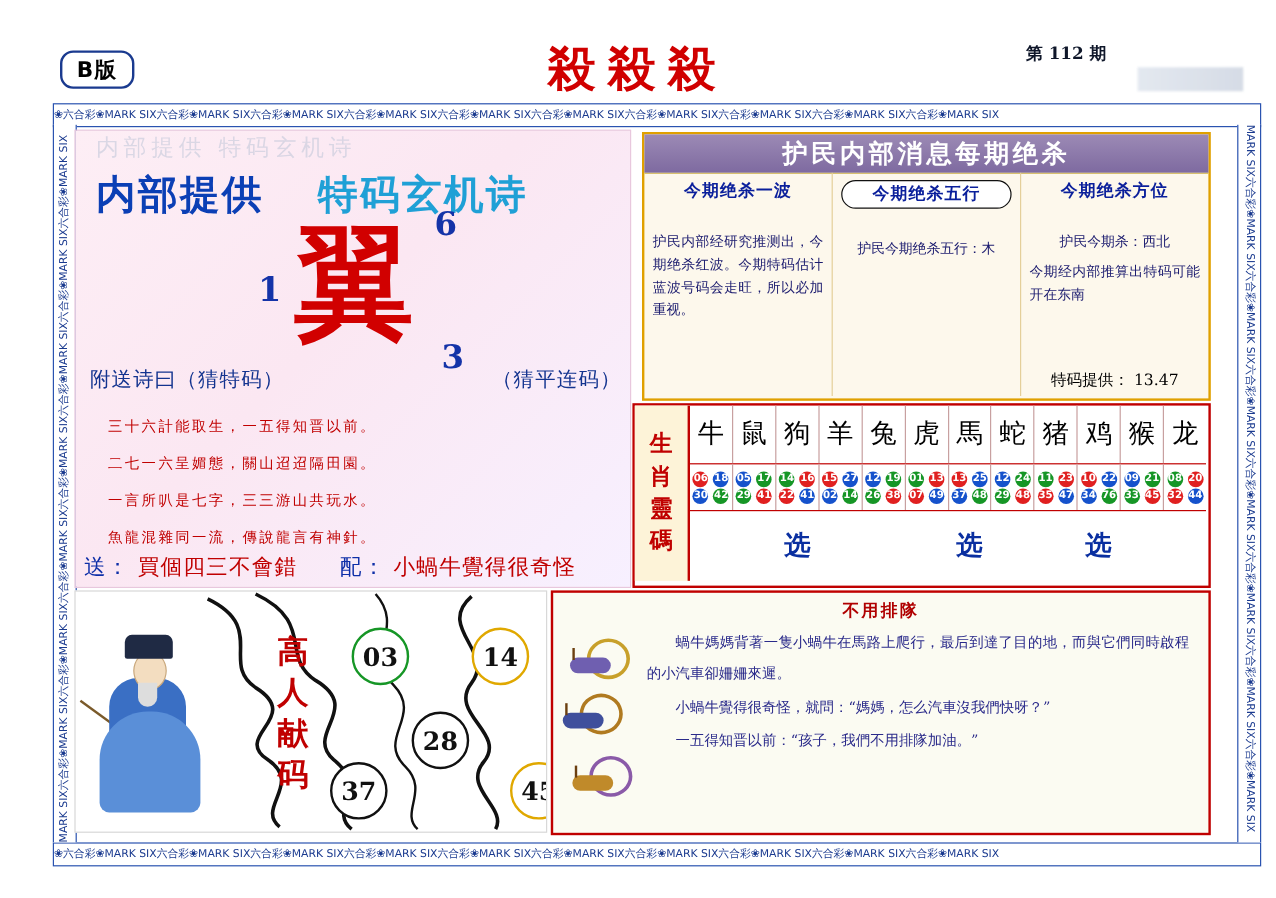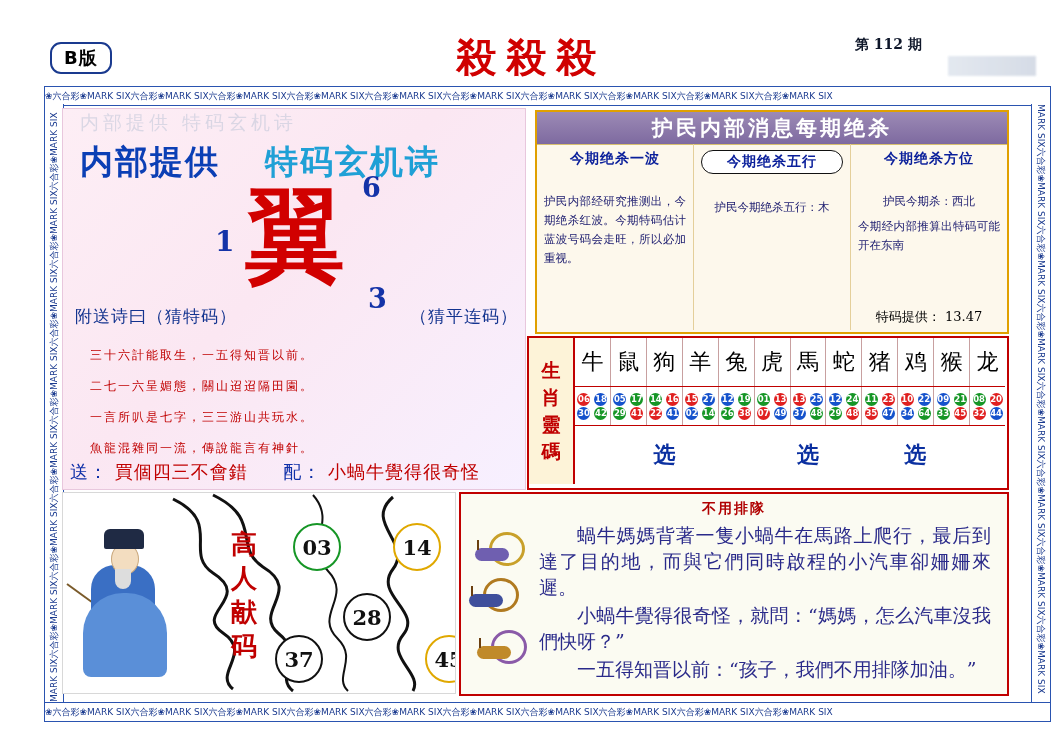--- a/index.html
+++ b/index.html
@@ -180,21 +180,21 @@
     border:2px solid #c00000;background:#fbfbf2;
   }
   .story h5{
     margin:0;padding:6px 0 4px 0;text-align:center;
     font-family:"DejaVu Serif","Liberation Serif",serif;
     font-size:14px;color:#b00000;font-weight:bold;letter-spacing:2px;
   }
   .story .body{
     position:absolute;left:78px;top:28px;width:452px;
     font-family:"DejaVu Serif","Liberation Serif",serif;
-    font-size:19px;line-height:26px;color:#2a2a8a;text-align:justify;
+    font-size:12px;line-height:26px;color:#2a2a8a;text-align:justify;
   }
   .story .body p{margin:0 0 2px 0;text-indent:2em;}
   .snails{position:absolute;left:8px;top:36px;width:66px;height:150px;}
   .snail{
     position:absolute;width:46px;height:34px;
   }
   .snail .shell{
     position:absolute;left:14px;top:2px;width:30px;height:28px;border-radius:50%;
     border:3px solid #6b3f10;
   }
@@ -479,21 +479,21 @@
             </div>
           </div>
           <div class="z-cell">
             <div class="z-nums">
               <div class="npair">
                 <b class="bg-red">10</b>
                 <b class="bg-blue">22</b>
               </div>
               <div class="npair">
                 <b class="bg-blue">34</b>
-                <b class="bg-green">64</b>
+                <b class="bg-green">76</b>
               </div>
             </div>
           </div>
           <div class="z-cell">
             <div class="z-nums">
               <div class="npair">
                 <b class="bg-blue">09</b>
                 <b class="bg-green">21</b>
               </div>
               <div class="npair">

